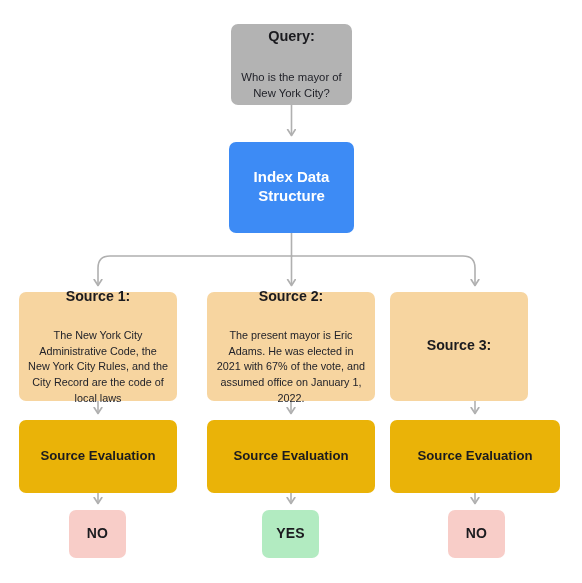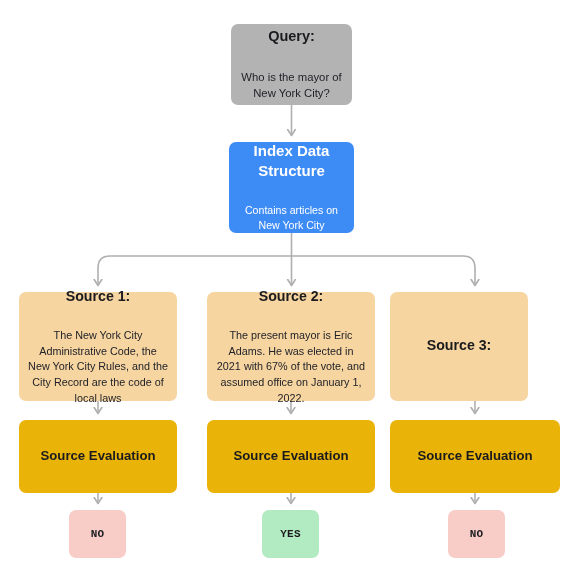--- a/index.html
+++ b/index.html
@@ -106,21 +106,21 @@
 
   
   .result-node {
     top: 510px;
     height: 48px;
     width: 57px;
   }
   #result-node-0 { left: 69px;  background: #f8cdc8; }
   #result-node-1 { left: 262px; background: #b2ebc1; }
   #result-node-2 { left: 448px; background: #f8cdc8; }
-  .result-node .title { font-size: 11px; letter-spacing: 0.2px; font-family: Liberation Mono, monospace; }
+  .result-node .title { font-size: 14px; letter-spacing: 0.2px; }
 </style>
 </head>
 <body>
 
 <div id="canvas">
 
   <svg class="connectors" viewBox="0 0 582 583" width="582" height="583" aria-hidden="true">
     <defs>
       <marker id="arrowhead" markerWidth="7" markerHeight="7" refX="4.0" refY="3.0" orient="auto" markerUnits="strokeWidth">
         <path d="M0.6,0.6 L4.3,3.0 L0.6,5.4" fill="none" stroke="#b0b0b0" stroke-width="1.05" stroke-linecap="round" stroke-linejoin="round"></path>
@@ -148,21 +148,20 @@
     </g>
   </svg>
 
   <div class="node" id="query-node">
     <div class="title">Query:</div>
     <div class="body">Who is the mayor of New York City?</div>
   </div>
 
   <div class="node" id="index-node">
     <div class="title">Index Data Structure</div>
-    <div class="body">Contains articles on New York City</div>
   </div>
 
   <div class="node source-node" id="source-node-0">
     <div class="title">Source 1:</div>
     <div class="body">The New York City Administrative Code, the New York City Rules, and the City Record are the code of local laws</div>
   </div>
   <div class="node source-node" id="source-node-1">
     <div class="title">Source 2:</div>
     <div class="body">The present mayor is Eric Adams. He was elected in 2021 with 67% of the vote, and assumed office on January 1, 2022.</div>
   </div>

